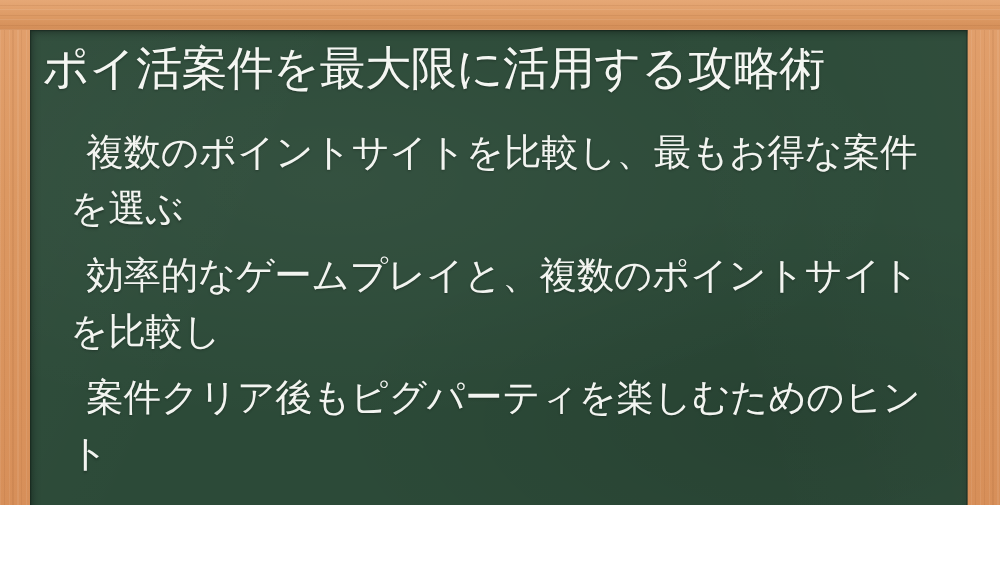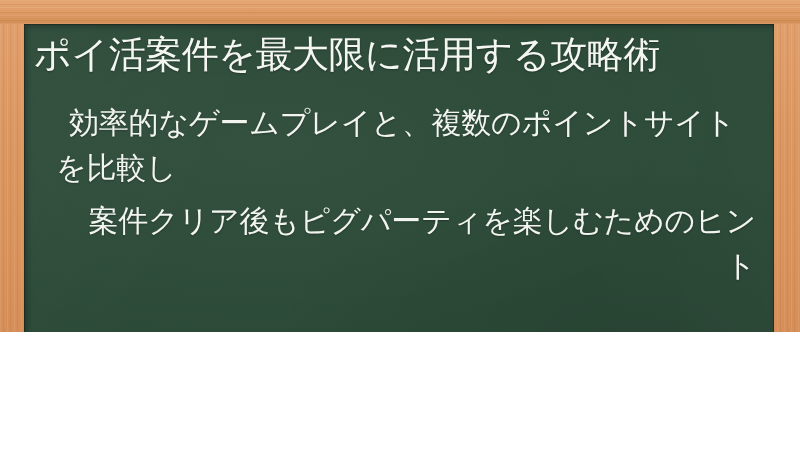--- a/index.html
+++ b/index.html
@@ -8,21 +8,21 @@
     padding: 0;
     background: #ffffff;
   }
   body {
     font-family: "DejaVu Sans", "Liberation Sans", sans-serif;
   }
 
   #slide {
     position: relative;
     width: 800px;
-    height: 332px;
+    height: 404px;
     overflow: hidden;
     background: #d9945f;
   }
 
   
   .frame {
     position: absolute;
     inset: 0;
     background:
       repeating-linear-gradient(90deg,
@@ -128,21 +128,21 @@
   .bullet-item {
     color: #f2f4f0;
     font-size: 30px;
     line-height: 45px;
     font-weight: 400;
     letter-spacing: -0.2px;
     margin: 0 0 8px 0;
     text-indent: 13px;
     text-shadow: 0 1px 2px rgba(0,0,0,0.28);
   }
-  .bullet-item:last-child { margin-bottom: 12px; text-align: right; }
+  .bullet-item:last-child { margin-bottom: 12px; }
 
   
   .eraser {
     position: absolute;
     left: 676px;
     top: 416px;
     width: 64px;
     height: 11px;
     background: linear-gradient(180deg, #fdf8e4 0%, #f6efd6 55%, #ece2c2 100%);
     border-radius: 1px;
@@ -160,20 +160,21 @@
   <div class="frame-tray"></div>
 
   <div class="board">
     <div class="board-dust"></div>
 
     <div class="board-content">
 
       <div class="slide-title">ポイ活案件を最大限に活用する攻略術</div>
 
       <ul class="bullet-list">
+        <li class="bullet-item">複数のポイントサイトを比較し、最もお得な案件を選ぶ</li>
         <li class="bullet-item">効率的なゲームプレイと、複数のポイントサイトを比較し</li>
         <li class="bullet-item">案件クリア後もピグパーティを楽しむためのヒント</li>
       </ul>
 
     </div>
   </div>
 
   <div class="eraser"></div>
 
 </div>

